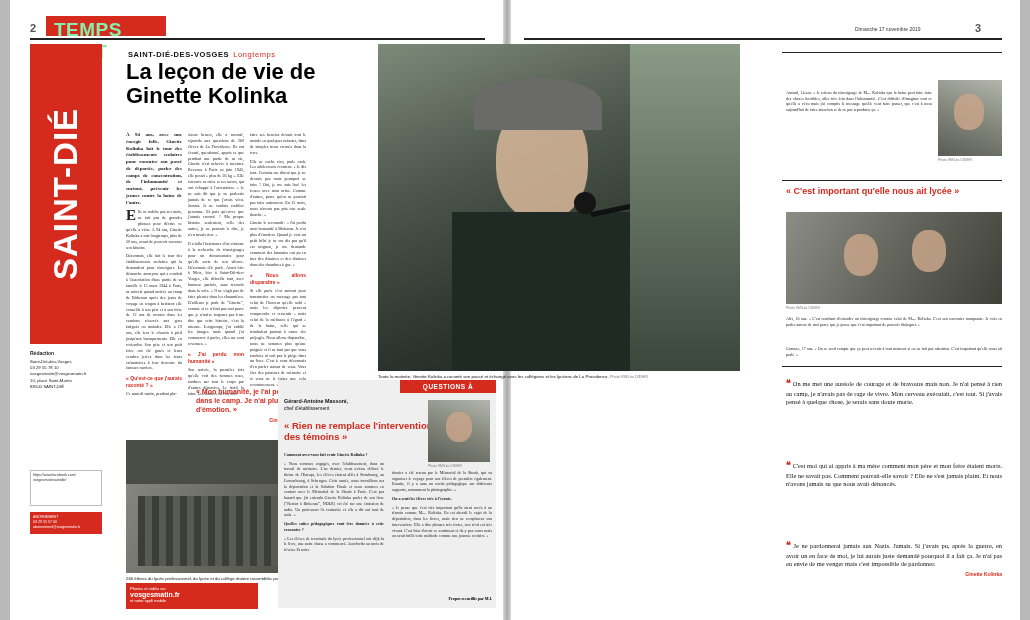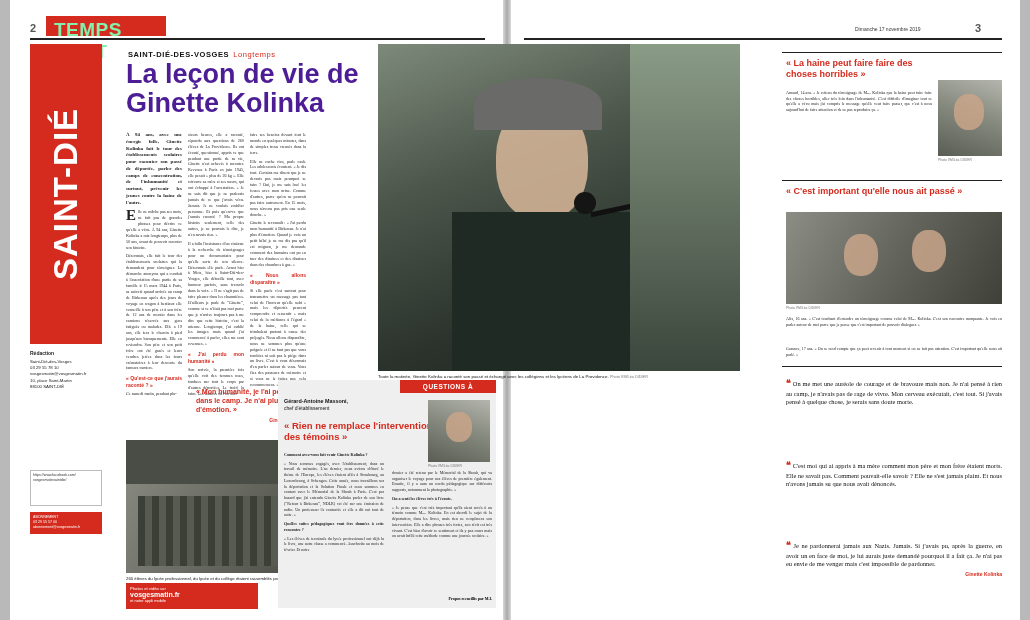--- a/index.html
+++ b/index.html
@@ -45,21 +45,21 @@
   .badge { position:absolute; left:30px; top:512px; width:72px; height:22px;
            background:#d42b1e; color:#fff; font-size:3.6px; padding:3px;
            font-family:"Liberation Sans",sans-serif; line-height:1.35; }
 
   
   .kicker { position:absolute; left:128px; top:50px; font-family:"Liberation Sans",sans-serif;
             font-size:7.5px; font-weight:bold; letter-spacing:.6px; color:#111; }
   .kicker .k2 { color:#d42b1e; font-weight:normal; margin-left:4px; }
   .headline { position:absolute; left:126px; top:60px; width:250px;
               font-family:"Liberation Sans",sans-serif; font-weight:bold;
-              font-size:27px; line-height:1.07; color:#4c1d95; }
+              font-size:22px; line-height:1.07; color:#000000; }
 
   
   .col { position:absolute; font-size:4.15px; line-height:1.42; color:#222;
          text-align:justify; font-family:"Liberation Serif",serif; }
   .col p { margin:0 0 3px 0; }
   .col .lead { font-weight:bold; font-size:5px; line-height:1.35; }
   .col .sub { font-family:"Liberation Sans",sans-serif; font-weight:bold;
               font-size:5px; color:#d42b1e; margin:4px 0 2px; }
   .col .sig { text-align:right; font-weight:bold; font-size:4.5px; }
   .dropcap::first-letter { float:left; font-size:15px; line-height:12px; font-weight:bold;
@@ -277,30 +277,29 @@
     <p class="q">On a senti les élèves très à l'écoute.</p>
     <p>« Je pense que c'est très important qu'ils aient accès à un témoin comme M᎘ Kolinka. En est abordé le sujet de la déportation, dans les livres, mais rien ne remplacera son intervention. Elle a dire phrases très fortes, son récit est très vivant. C'est bien d'avoir ce sentiment et ils y pas cours mais on avait brillé cette méthode comme une journée scolaire. »</p>
   </div>
   <div class="qsig">Propos recueillis par M.I.</div>
 
   <div class="rp-rule"></div>
   <div class="rp-date">Dimanche 17 novembre 2019</div>
   <div class="rp-folio">3</div>
 
   <div class="hr-thin" style="left:782px; top:52px; width:220px;"></div>
-  <div class="side-title" style="left:786px; top:58px; width:150px;">« La haine peut faire faire des choses horribles »</div>
   <div class="side-photo" style="left:938px; top:80px; width:64px; height:76px;">
     <div class="ph-grad-c"></div>
     <div class="face" style="left:16px; top:14px; width:30px; height:36px;"></div>
   </div>
   <div class="side-cap" style="left:938px; top:158px; width:64px;">Photo VM/Léa DIDIER</div>
   <div class="side-text" style="left:786px; top:90px; width:146px;">Arnaud, 14 ans. « Je retiens du témoignage de M᎘ Kolinka que la haine peut faire faire des choses horribles, aller très loin dans l'inhumanité. C'est difficile d'imaginer tout ce qu'elle a vécu mais j'ai compris le message qu'elle veut faire passer, que c'est à nous aujourd'hui de faire attention et de ne pas reproduire ça. »</div>
 
   <div class="hr-thin" style="left:782px; top:180px; width:220px;"></div>
-  <div class="side-title" style="left:786px; top:186px; width:180px;">« C'est important qu'elle nous ait passé »</div>
+  <div class="side-title" style="left:786px; top:186px; width:180px;">« C'est important qu'elle nous ait lycée »</div>
   <div class="side-photo" style="left:786px; top:212px; width:216px; height:92px;">
     <div class="ph-grad-b"></div>
     <div class="face" style="left:58px; top:22px; width:34px; height:42px;"></div>
     <div class="face" style="left:126px; top:18px; width:34px; height:42px;"></div>
   </div>
   <div class="side-cap" style="left:786px; top:306px; width:120px;">Photo VM/Léa DIDIER</div>
   <div class="side-text" style="left:786px; top:316px; width:216px;">Alix, 16 ans. « C'est touchant d'entendre un témoignage comme celui de M᎘ Kolinka. C'est son rencontre marquante. Je vois en parler autour de moi parce que je pense que c'est important de pouvoir dialoguer. »</div>
   <div class="side-text" style="left:786px; top:346px; width:216px;">Garance, 17 ans. « On se rend compte que ça peut revenir à tout moment si on ne fait pas attention. C'est important qu'elle nous ait parlé. »</div>
 
   <div class="hr-thin" style="left:782px; top:366px; width:220px;"></div>

